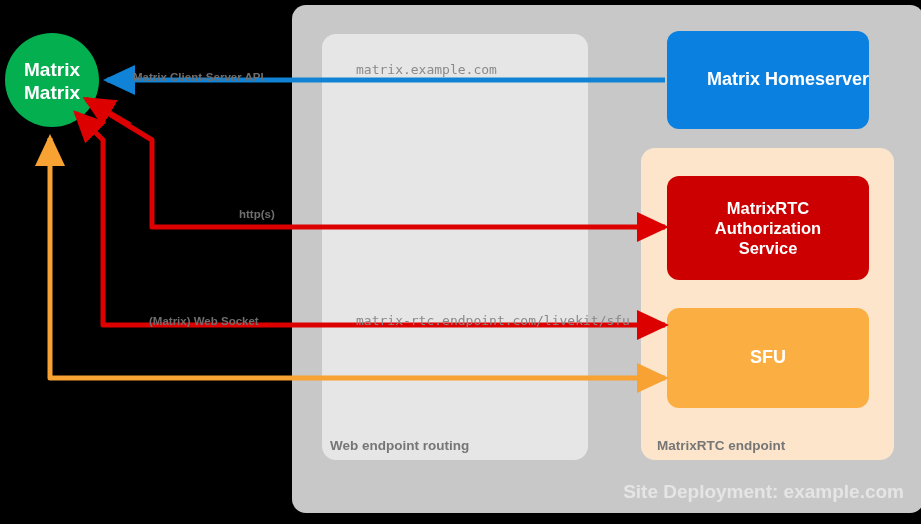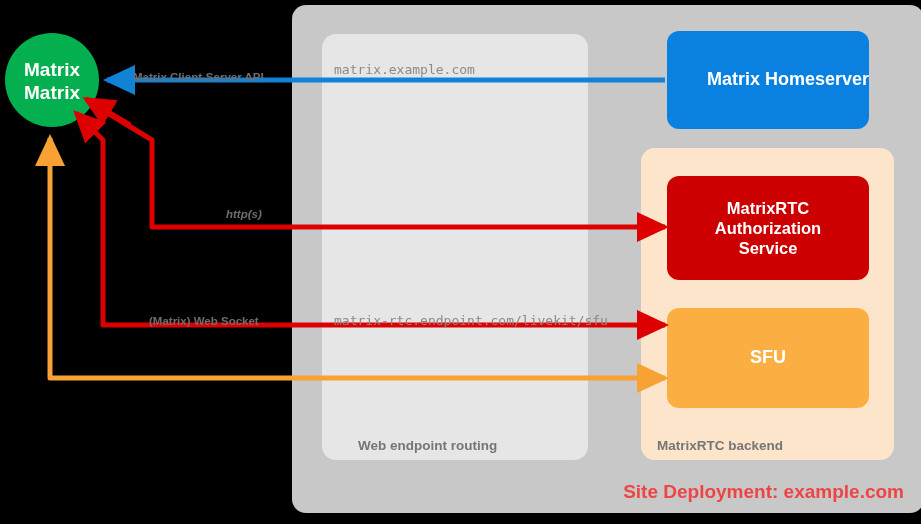--- a/index.html
+++ b/index.html
@@ -47,39 +47,40 @@
   }
   .zone-caption {
     position: absolute;
     color: #767676;
     font-weight: bold;
     font-size: 13.5px;
     white-space: nowrap;
   }
   .site-caption {
     position: absolute;
-    color: #ef4444;
+    color: #e5e5e5;
     font-weight: bold;
     font-size: 19px;
     white-space: nowrap;
     text-align: right;
   }
   .edge-label {
     position: absolute;
     color: #6e6e6e;
     font-weight: bold;
     font-size: 11.5px;
     white-space: nowrap;
   }
   .host-label {
     position: absolute;
     color: #8a8a8a;
     font-family: "DejaVu Sans Mono", "Liberation Mono", monospace;
     font-size: 13px;
     white-space: nowrap;
+    margin-left: 22px;
   }
 </style>
 </head>
 <body>
 
 <div id="canvas">
 
   <svg class="layer" viewBox="0 0 921 524">
     <defs>
       <marker id="arrow-blue" markerWidth="7" markerHeight="7" refX="5.6" refY="3" orient="auto" markerUnits="strokeWidth">
@@ -130,29 +131,29 @@
   <div class="box-label" style="left:667px; top:31px; width:242px; height:98px; font-size:18px;">Matrix Homeserver</div>
 
   <div class="box-label" style="left:667px; top:176px; width:202px; height:104px; font-size:16.5px; flex-direction:column;">
     <span>MatrixRTC</span>
     <span>Authorization</span>
     <span>Service</span>
   </div>
 
   <div class="box-label" style="left:667px; top:308px; width:202px; height:100px; font-size:18px;">SFU</div>
 
-  <div class="zone-caption" style="left:358px; top:438px;">Web endpoint routing</div>
+  <div class="zone-caption" style="left:330px; top:438px;">Web endpoint routing</div>
 
-  <div class="zone-caption" style="left:657px; top:438px;">MatrixRTC backend</div>
+  <div class="zone-caption" style="left:657px; top:438px;">MatrixRTC endpoint</div>
 
   <div class="site-caption" style="left:524px; top:481px; width:380px;">Site Deployment: example.com</div>
 
   <div class="edge-label" style="left:133px; top:60px;margin-top:11px;">Matrix Client-Server API</div>
 
-  <div class="edge-label" style="left:226px; top:208px;font-style:italic;">http(s)</div>
+  <div class="edge-label" style="left:239px; top:208px;">http(s)</div>
 
   <div class="edge-label" style="left:149px; top:315px;">(Matrix) Web Socket</div>
 
 
   <div class="host-label" style="left:334px; top:62px;">matrix.example.com</div>
 
 
   <div class="host-label" style="left:334px; top:313px;">matrix-rtc.endpoint.com/livekit/sfu</div>
 
 </div>

